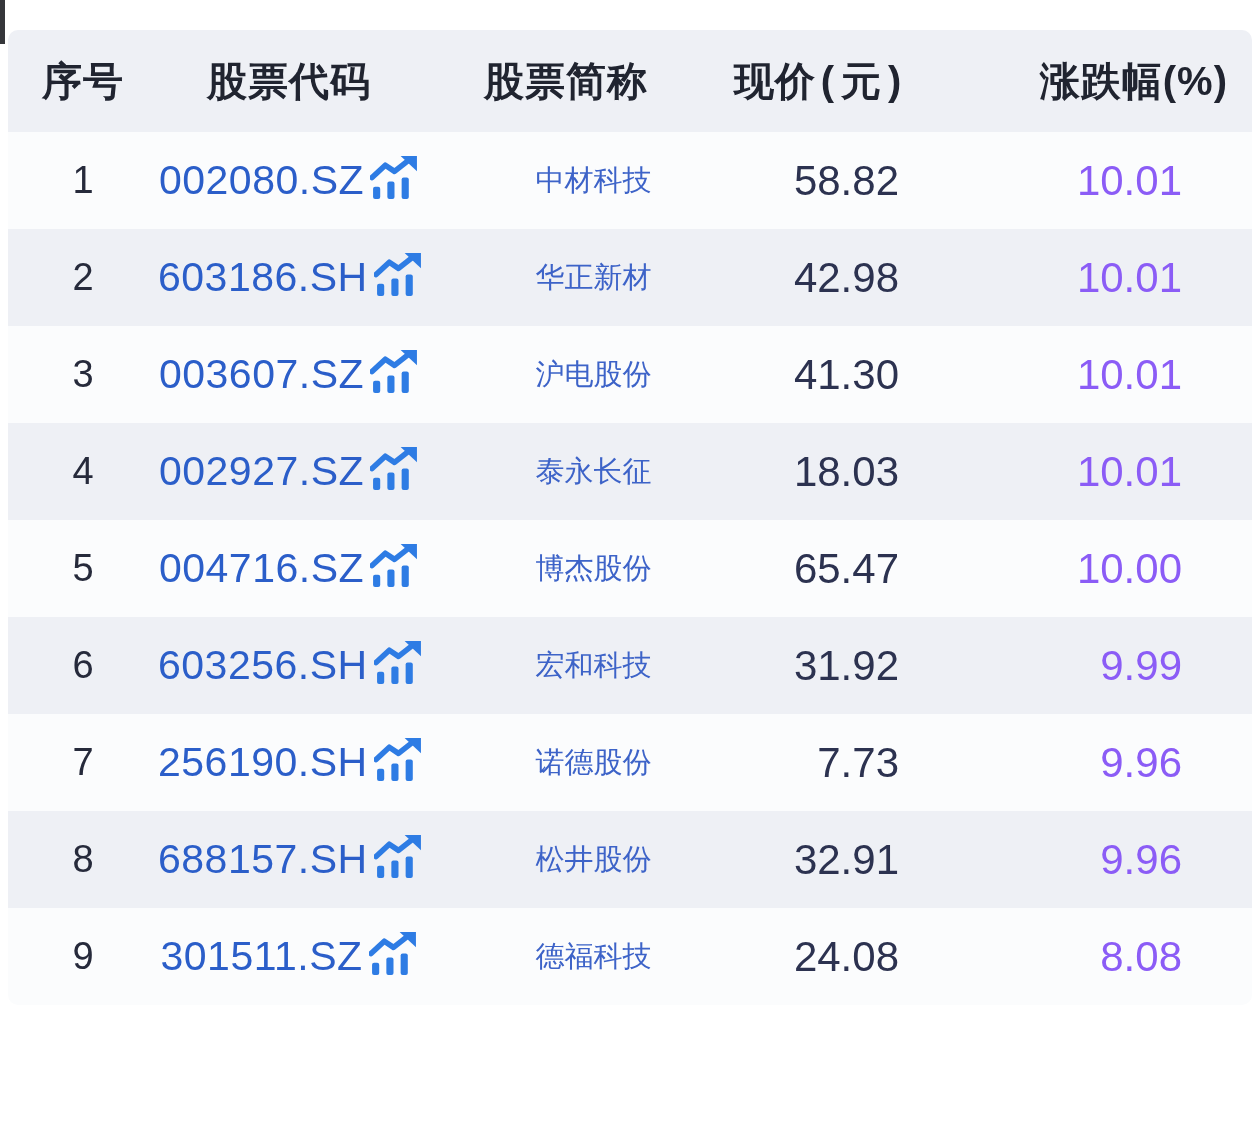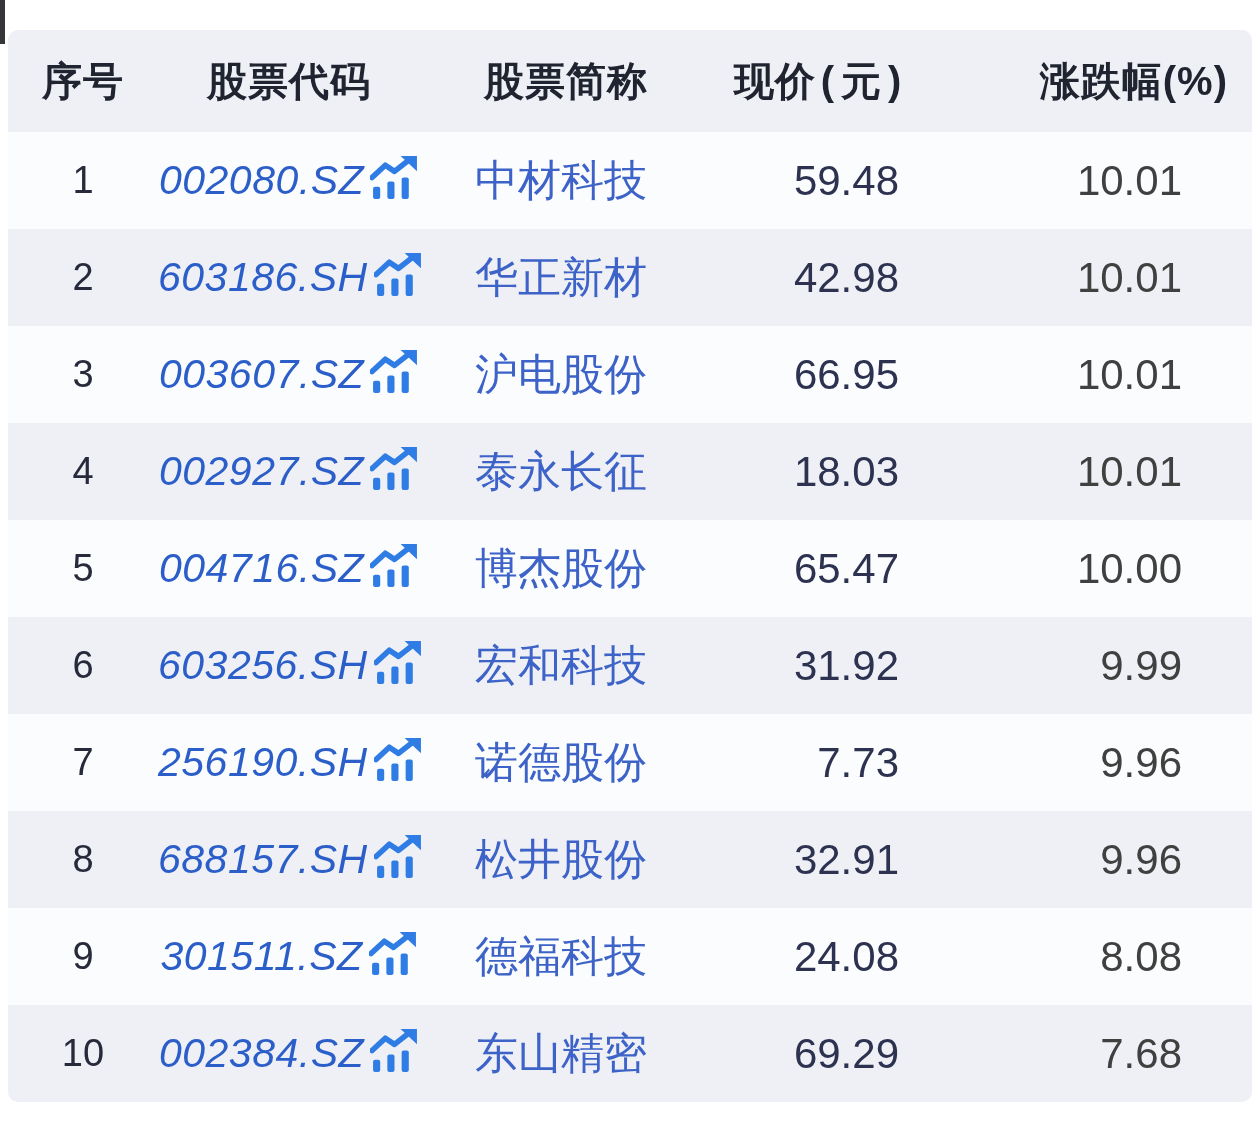--- a/index.html
+++ b/index.html
@@ -17,26 +17,26 @@
   tbody tr { height:97px; }
   tbody tr:nth-child(odd)  { background:#fbfcfd; }
   tbody tr:nth-child(even) { background:#eef0f5; }
   th { font-size:40px; font-weight:700; color:#202430; letter-spacing:1px; }
   th.h-index, th.h-code, th.h-name { text-align:center; }
   th.h-price  { text-align:right; padding-right:10px;font-family:Liberation Mono, monospace; }
   th.h-change { text-align:right; padding-right:24px; }
   td { vertical-align:middle; }
   td.t-index  { text-align:center; font-size:38px; color:#262a3b; }
   td.t-code   { text-align:center; }
-  .code-wrap  { display:inline-flex; align-items:center; gap:6px;font-style:italic; }
+  .code-wrap  { display:inline-flex; align-items:center; gap:6px; }
   .code-text  { font-size:41px; color:#2b5ec9; letter-spacing:0.5px; }
   .trend-svg  { width:49px; height:45px; display:block; margin-top:-4px; }
-  td.t-name   { text-align:left; padding-left:55px; font-size:43px; color:#3d63c8; }
+  td.t-name   { text-align:center; padding-left:55px; font-size:29px; color:#3d63c8; }
   td.t-price  { text-align:right; padding-right:18px; font-size:42px; color:#2c3250; }
-  td.t-change { text-align:right; padding-right:70px; font-size:42px; color:#404040; }
+  td.t-change { text-align:right; padding-right:70px; font-size:42px; color:#8b5cf6; }
 </style>
 </head>
 <body>
 
 <div class="edge-artifact"></div>
 
 <div class="card">
   <table>
     <colgroup>
       <col class="c-index">
@@ -63,21 +63,21 @@
         <svg class="trend-svg" viewBox="0 0 48 44" xmlns="http://www.w3.org/2000/svg">
           <rect x="3" y="30" width="7" height="12" rx="2" fill="#2e7ce4"></rect>
           <rect x="17" y="25" width="7" height="17" rx="2" fill="#2e7ce4"></rect>
           <rect x="31" y="21" width="7" height="21" rx="2" fill="#2e7ce4"></rect>
           <polyline points="2,21 15,9 24,15 38,4" fill="none" stroke="#2e7ce4" stroke-width="5.5" stroke-linecap="round" stroke-linejoin="round"></polyline>
           <polygon points="30,0 46,0 46,15" fill="#2e7ce4"></polygon>
         </svg>
       </span>
     </td>
     <td class="t-name">中材科技</td>
-    <td class="t-price">59.48</td>
+    <td class="t-price">58.82</td>
     <td class="t-change">10.01</td>
   </tr>
 
   <tr>
     <td class="t-index">2</td>
     <td class="t-code">
       <span class="code-wrap">
         <span class="code-text">603186.SH</span>
         <svg class="trend-svg" viewBox="0 0 48 44" xmlns="http://www.w3.org/2000/svg">
           <rect x="3" y="30" width="7" height="12" rx="2" fill="#2e7ce4"></rect>
@@ -101,21 +101,21 @@
         <svg class="trend-svg" viewBox="0 0 48 44" xmlns="http://www.w3.org/2000/svg">
           <rect x="3" y="30" width="7" height="12" rx="2" fill="#2e7ce4"></rect>
           <rect x="17" y="25" width="7" height="17" rx="2" fill="#2e7ce4"></rect>
           <rect x="31" y="21" width="7" height="21" rx="2" fill="#2e7ce4"></rect>
           <polyline points="2,21 15,9 24,15 38,4" fill="none" stroke="#2e7ce4" stroke-width="5.5" stroke-linecap="round" stroke-linejoin="round"></polyline>
           <polygon points="30,0 46,0 46,15" fill="#2e7ce4"></polygon>
         </svg>
       </span>
     </td>
     <td class="t-name">沪电股份</td>
-    <td class="t-price">66.95</td>
+    <td class="t-price">41.30</td>
     <td class="t-change">10.01</td>
   </tr>
 
   <tr>
     <td class="t-index">4</td>
     <td class="t-code">
       <span class="code-wrap">
         <span class="code-text">002927.SZ</span>
         <svg class="trend-svg" viewBox="0 0 48 44" xmlns="http://www.w3.org/2000/svg">
           <rect x="3" y="30" width="7" height="12" rx="2" fill="#2e7ce4"></rect>
@@ -219,33 +219,15 @@
           <polyline points="2,21 15,9 24,15 38,4" fill="none" stroke="#2e7ce4" stroke-width="5.5" stroke-linecap="round" stroke-linejoin="round"></polyline>
           <polygon points="30,0 46,0 46,15" fill="#2e7ce4"></polygon>
         </svg>
       </span>
     </td>
     <td class="t-name">德福科技</td>
     <td class="t-price">24.08</td>
     <td class="t-change">8.08</td>
   </tr>
 
-  <tr>
-    <td class="t-index">10</td>
-    <td class="t-code">
-      <span class="code-wrap">
-        <span class="code-text">002384.SZ</span>
-        <svg class="trend-svg" viewBox="0 0 48 44" xmlns="http://www.w3.org/2000/svg">
-          <rect x="3" y="30" width="7" height="12" rx="2" fill="#2e7ce4"></rect>
-          <rect x="17" y="25" width="7" height="17" rx="2" fill="#2e7ce4"></rect>
-          <rect x="31" y="21" width="7" height="21" rx="2" fill="#2e7ce4"></rect>
-          <polyline points="2,21 15,9 24,15 38,4" fill="none" stroke="#2e7ce4" stroke-width="5.5" stroke-linecap="round" stroke-linejoin="round"></polyline>
-          <polygon points="30,0 46,0 46,15" fill="#2e7ce4"></polygon>
-        </svg>
-      </span>
-    </td>
-    <td class="t-name">东山精密</td>
-    <td class="t-price">69.29</td>
-    <td class="t-change">7.68</td>
-  </tr>
 </tbody>
   </table>
 </div>
 
 </body></html>

